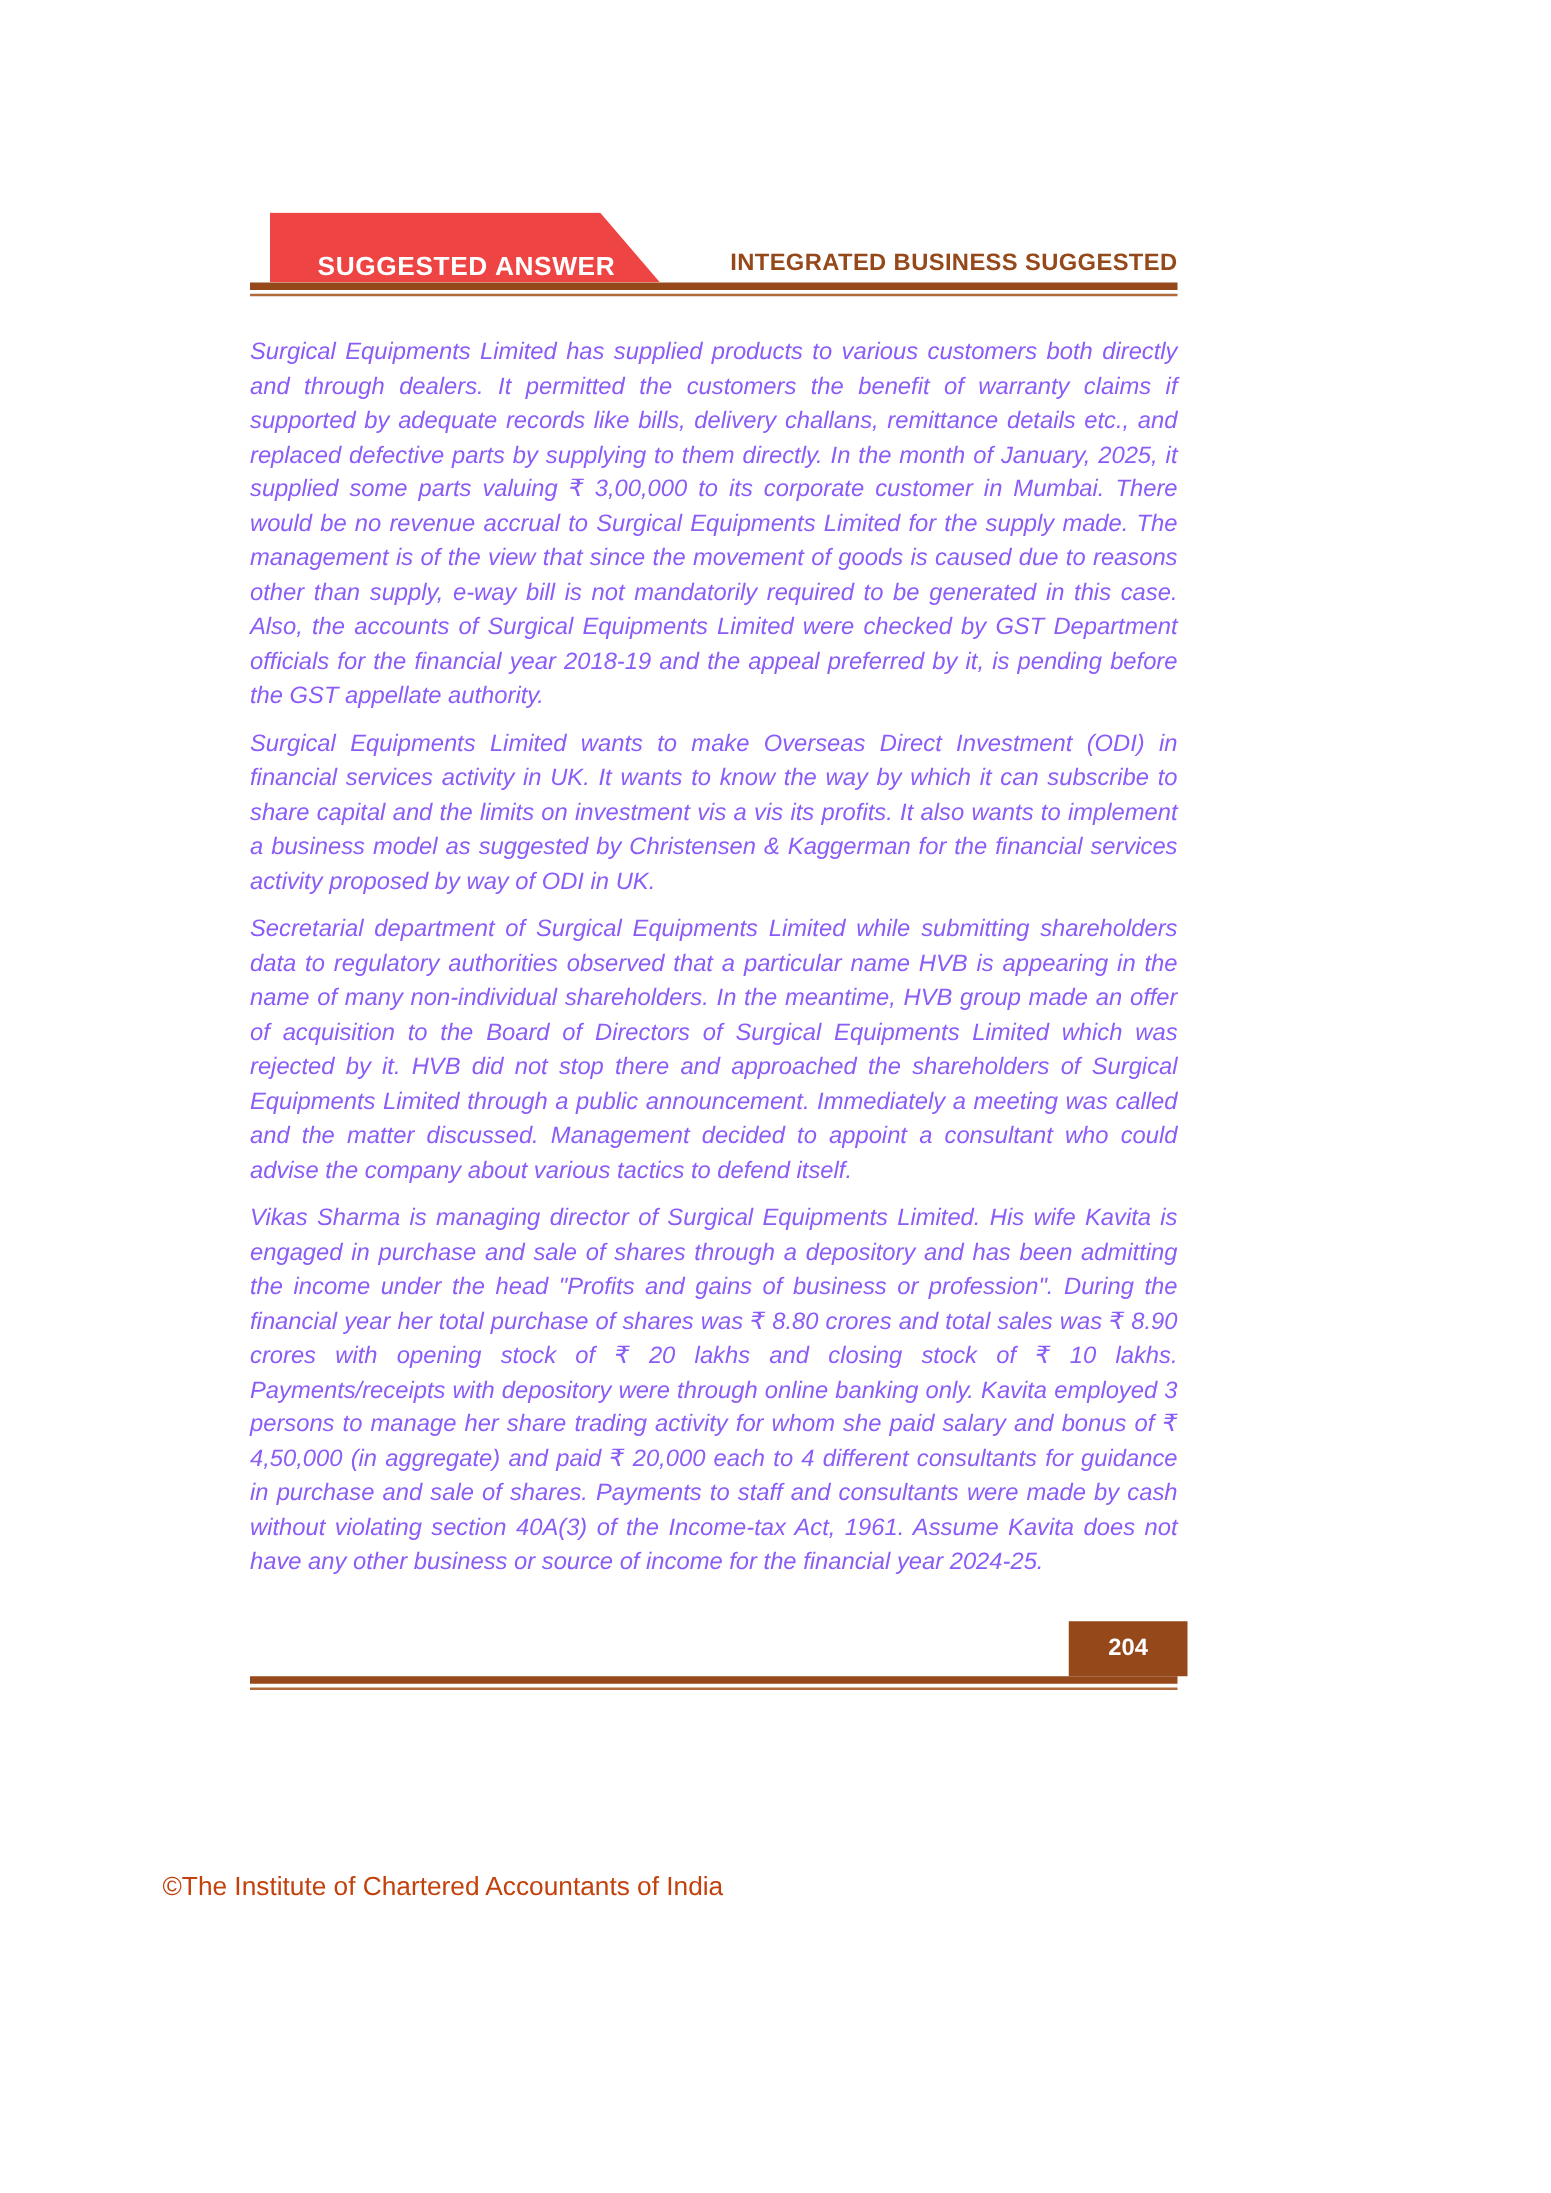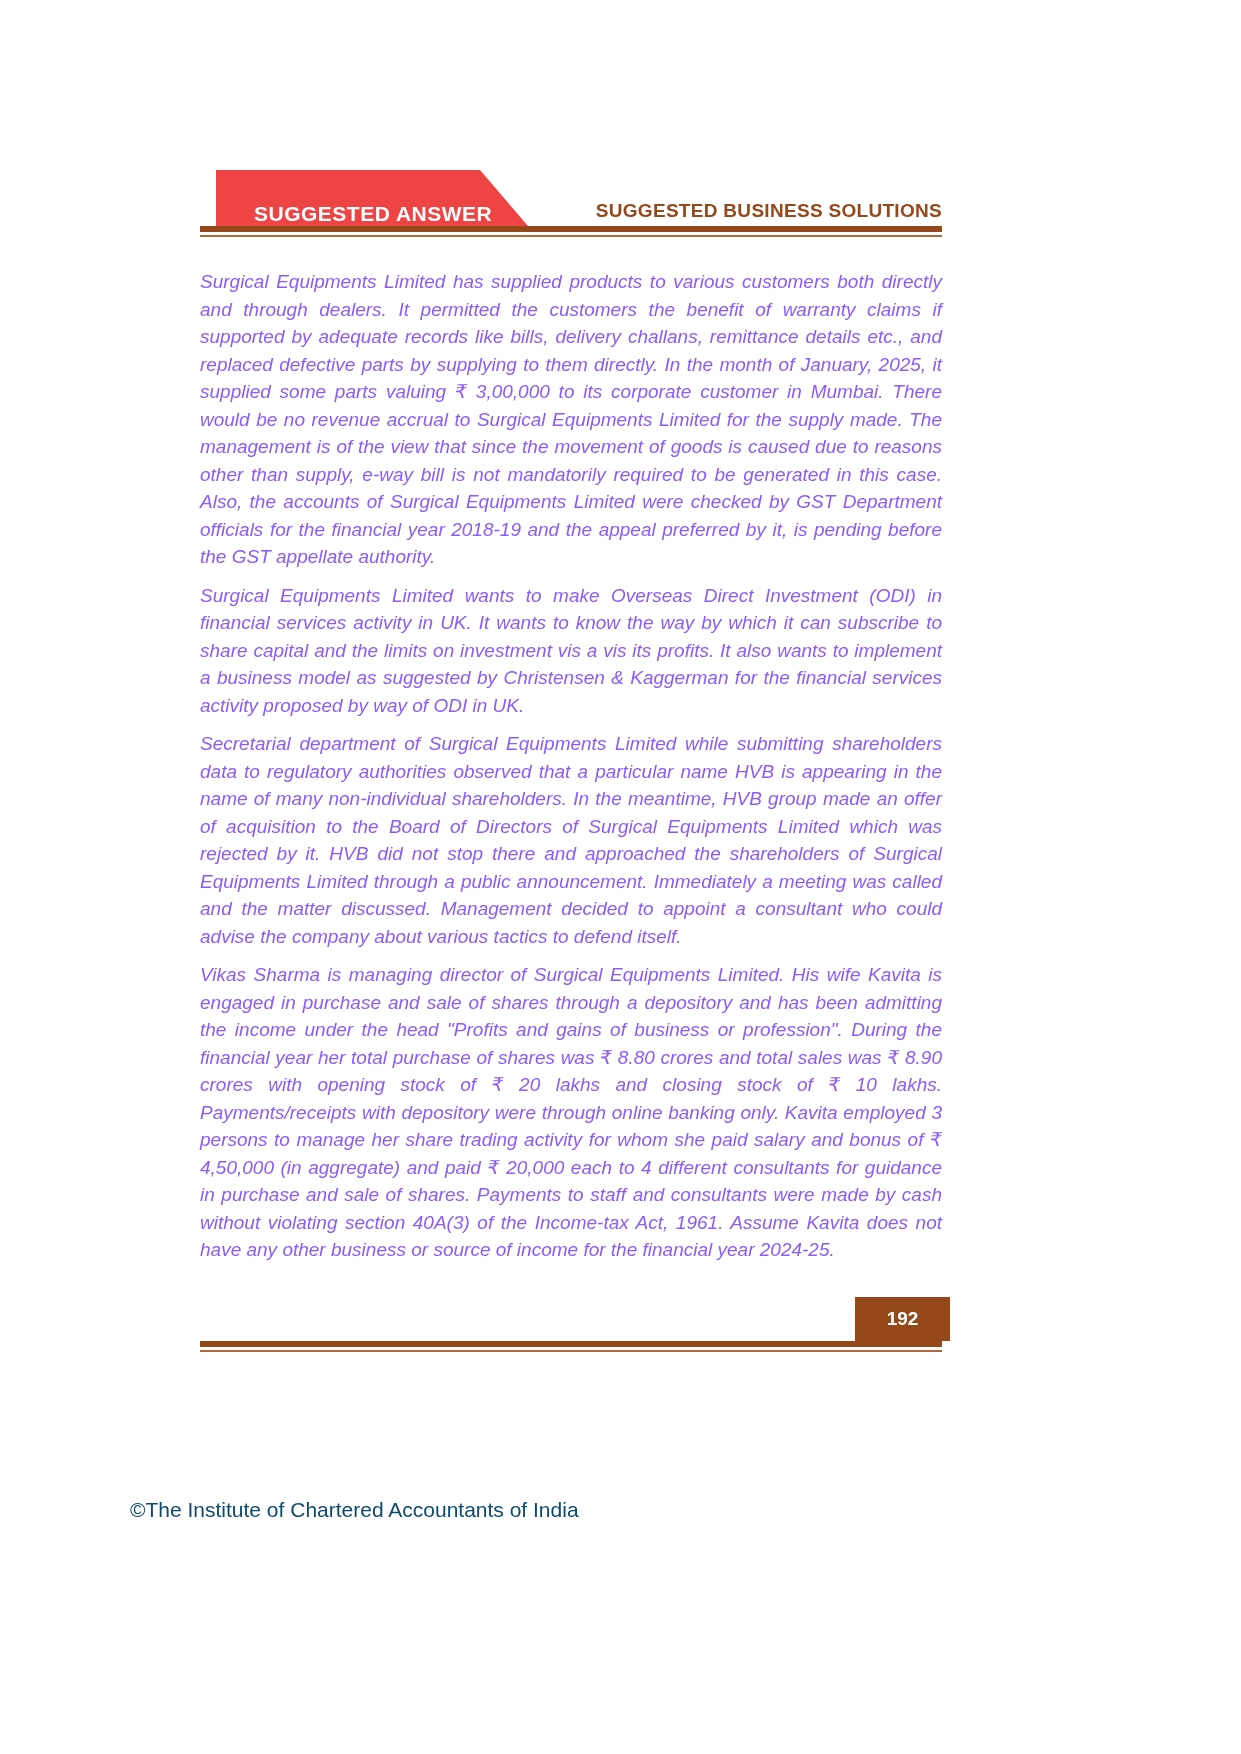--- a/index.html
+++ b/index.html
@@ -89,48 +89,48 @@
     color: #ffffff;
     font-weight: bold;
     font-size: 19px;
   }
   
   .footer {
     position: absolute;
     top: 1498px;
     left: 130px;
     font-size: 21px;
-    color: #0c4a6e;
+    color: #c2410c;
     font-family: "Liberation Sans", "DejaVu Sans", sans-serif;
   }
 </style>
 </head>
 <body>
 
 <div class="page">
 
   <div class="header-area">
     <div class="banner">
       <span class="banner-label">SUGGESTED ANSWER</span>
     </div>
-    <div class="header-title">SUGGESTED BUSINESS SOLUTIONS</div>
+    <div class="header-title">INTEGRATED BUSINESS SUGGESTED</div>
   </div>
 
   <div class="rule rule-top-thick"></div>
   <div class="rule rule-top-thin"></div>
 
   <div class="content">
     <p>Surgical Equipments Limited has supplied products to various customers both directly and through dealers. It permitted the customers the benefit of warranty claims if supported by adequate records like bills, delivery challans, remittance details etc., and replaced defective parts by supplying to them directly. In the month of January, 2025, it supplied some parts valuing ₹ 3,00,000 to its corporate customer in Mumbai. There would be no revenue accrual to Surgical Equipments Limited for the supply made. The management is of the view that since the movement of goods is caused due to reasons other than supply, e-way bill is not mandatorily required to be generated in this case. Also, the accounts of Surgical Equipments Limited were checked by GST Department officials for the financial year 2018-19 and the appeal preferred by it, is pending before the GST appellate authority.</p>
     <p>Surgical Equipments Limited wants to make Overseas Direct Investment (ODI) in financial services activity in UK. It wants to know the way by which it can subscribe to share capital and the limits on investment vis a vis its profits. It also wants to implement a business model as suggested by Christensen &amp; Kaggerman for the financial services activity proposed by way of ODI in UK.</p>
     <p>Secretarial department of Surgical Equipments Limited while submitting shareholders data to regulatory authorities observed that a particular name HVB is appearing in the name of many non-individual shareholders. In the meantime, HVB group made an offer of acquisition to the Board of Directors of Surgical Equipments Limited which was rejected by it. HVB did not stop there and approached the shareholders of Surgical Equipments Limited through a public announcement. Immediately a meeting was called and the matter discussed. Management decided to appoint a consultant who could advise the company about various tactics to defend itself.</p>
     <p>Vikas Sharma is managing director of Surgical Equipments Limited. His wife Kavita is engaged in purchase and sale of shares through a depository and has been admitting the income under the head "Profits and gains of business or profession". During the financial year her total purchase of shares was ₹ 8.80 crores and total sales was ₹ 8.90 crores with opening stock of ₹ 20 lakhs and closing stock of ₹ 10 lakhs. Payments/receipts with depository were through online banking only. Kavita employed 3 persons to manage her share trading activity for whom she paid salary and bonus of ₹ 4,50,000 (in aggregate) and paid ₹ 20,000 each to 4 different consultants for guidance in purchase and sale of shares. Payments to staff and consultants were made by cash without violating section 40A(3) of the Income-tax Act, 1961. Assume Kavita does not have any other business or source of income for the financial year 2024-25.</p>
   </div>
 
   <div class="page-number-box">
-    <span class="page-number">192</span>
+    <span class="page-number">204</span>
   </div>
 
   <div class="rule rule-bottom-thick"></div>
   <div class="rule rule-bottom-thin"></div>
 
   <div class="footer">©The Institute of Chartered Accountants of India</div>
 
 </div>
 
 </body></html>

